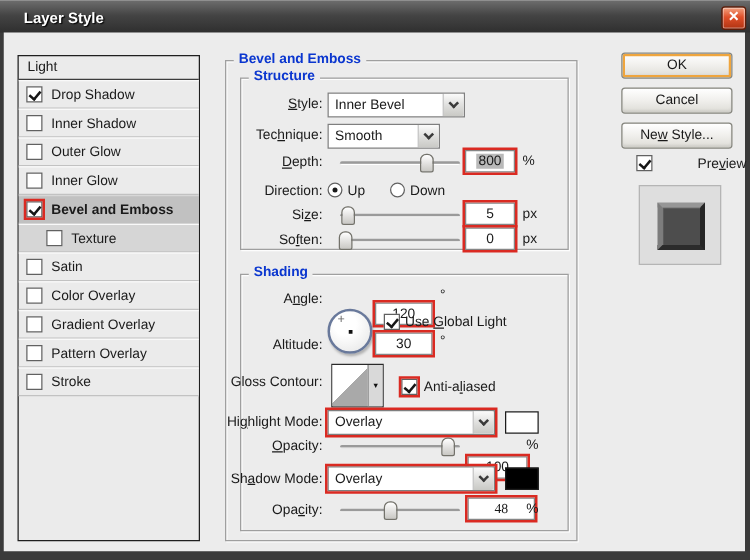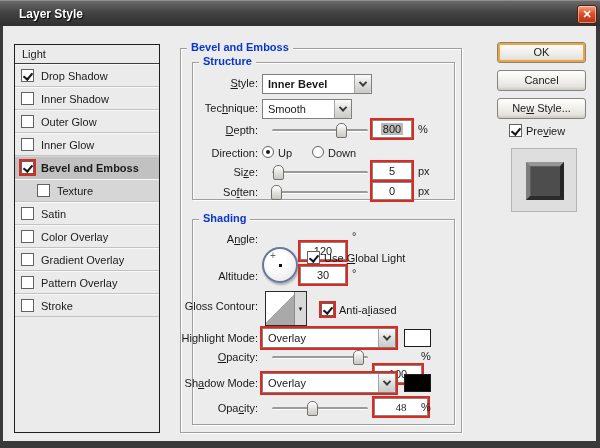--- a/index.html
+++ b/index.html
@@ -90,21 +90,21 @@
     display:flex; align-items:center; justify-content:center; font-size:6px; color:#111; }
 
   .swatch { position:absolute; width:27px; height:18px; border:1px solid #1c1c1c; cursor:pointer; }
 
   
   .xp-btn { position:absolute; left:497px; width:89px; height:21px; border-radius:3px;
     background:linear-gradient(#ffffff, #f0efec 50%, #dddcd6); border:1px solid #85857d;
     text-align:center; line-height:19px; cursor:pointer; box-shadow:inset 0 -2px 2px rgba(0,0,0,.07); }
   .xp-btn.default { box-shadow:inset 0 0 0 2px #efa53d, inset 0 -2px 2px rgba(0,0,0,.07); }
 
-  .preview-wrap { position:absolute; left:509px; top:124px; display:flex; align-items:center; }
+  .preview-wrap { position:absolute; left:509px; top:124px; display:flex; align-items:center;gap:32px; }
   .preview-wrap .lbl { margin-left:4px; }
 
   .thumbbox { position:absolute; left:511px; top:148px; width:66px; height:64px;
     background:#dedede; border:1px solid #b5b5b5; }
   .thumbbox .emboss { position:absolute; left:14px; top:13px; width:38px; height:38px;
     background:#454545; border-top:4px solid #969696; border-left:4px solid #7d7d7d;
     border-right:4px solid #252525; border-bottom:4px solid #2b2b2b; }
   .thumbbox .emboss .inner { width:100%; height:100%; background:#4d4d4d;
     box-shadow:inset 1px 1px 0 #5f5f5f; }
 </style>
@@ -172,21 +172,21 @@
 
   <div class="fs" style="left:180px; top:48px; width:282px; height:385px;">
     <span class="fs-legend">Bevel and Emboss</span>
   </div>
 
   <div class="fs" style="left:192px; top:62px; width:263px; height:138px;">
     <span class="fs-legend">Structure</span>
   </div>
 
   <span class="flabel" style="top:77px;"><u>S</u>tyle:</span>
-  <div class="combo" style="left:262px; top:74px; width:110px;font-weight:bold;">
+  <div class="combo" style="left:262px; top:74px; width:110px;">
     <span class="ctext">Inner Bevel</span>
     <span class="cbtn">
         <span class="chev"></span>
       </span>
   </div>
 
   <span class="flabel" style="top:102px;">Tec<u>h</u>nique:</span>
   <div class="combo" style="left:262px; top:99px; width:90px;">
     <span class="ctext">Smooth</span>
     <span class="cbtn">

